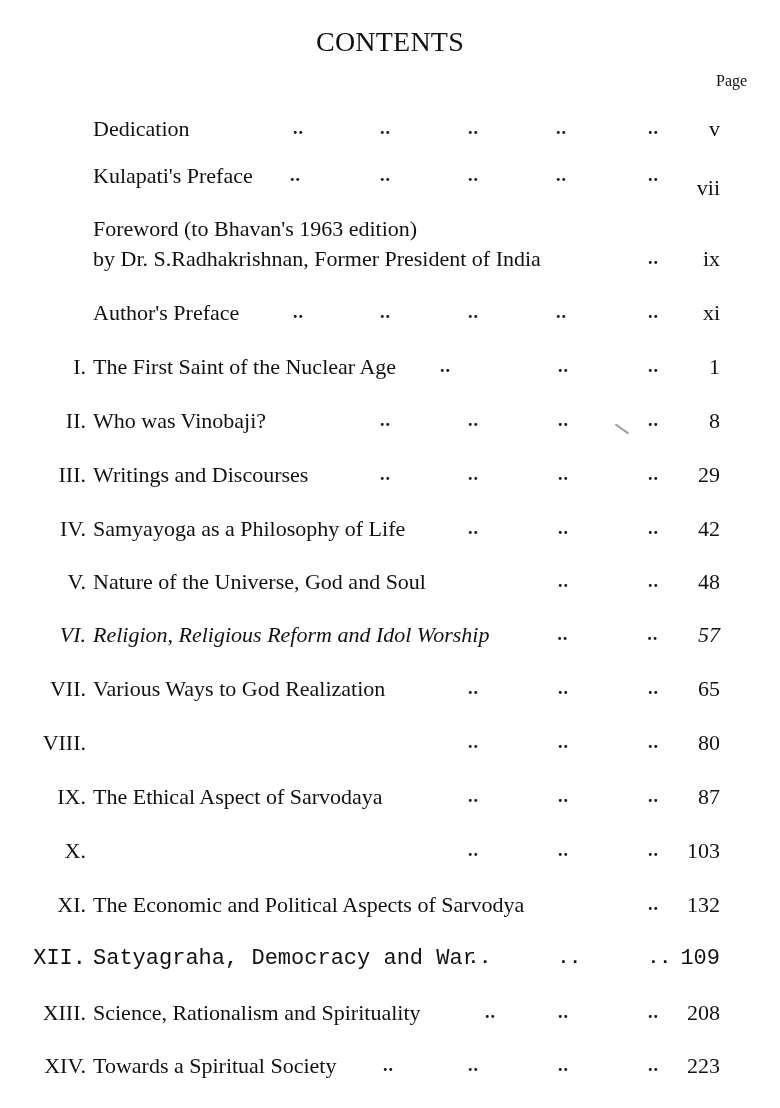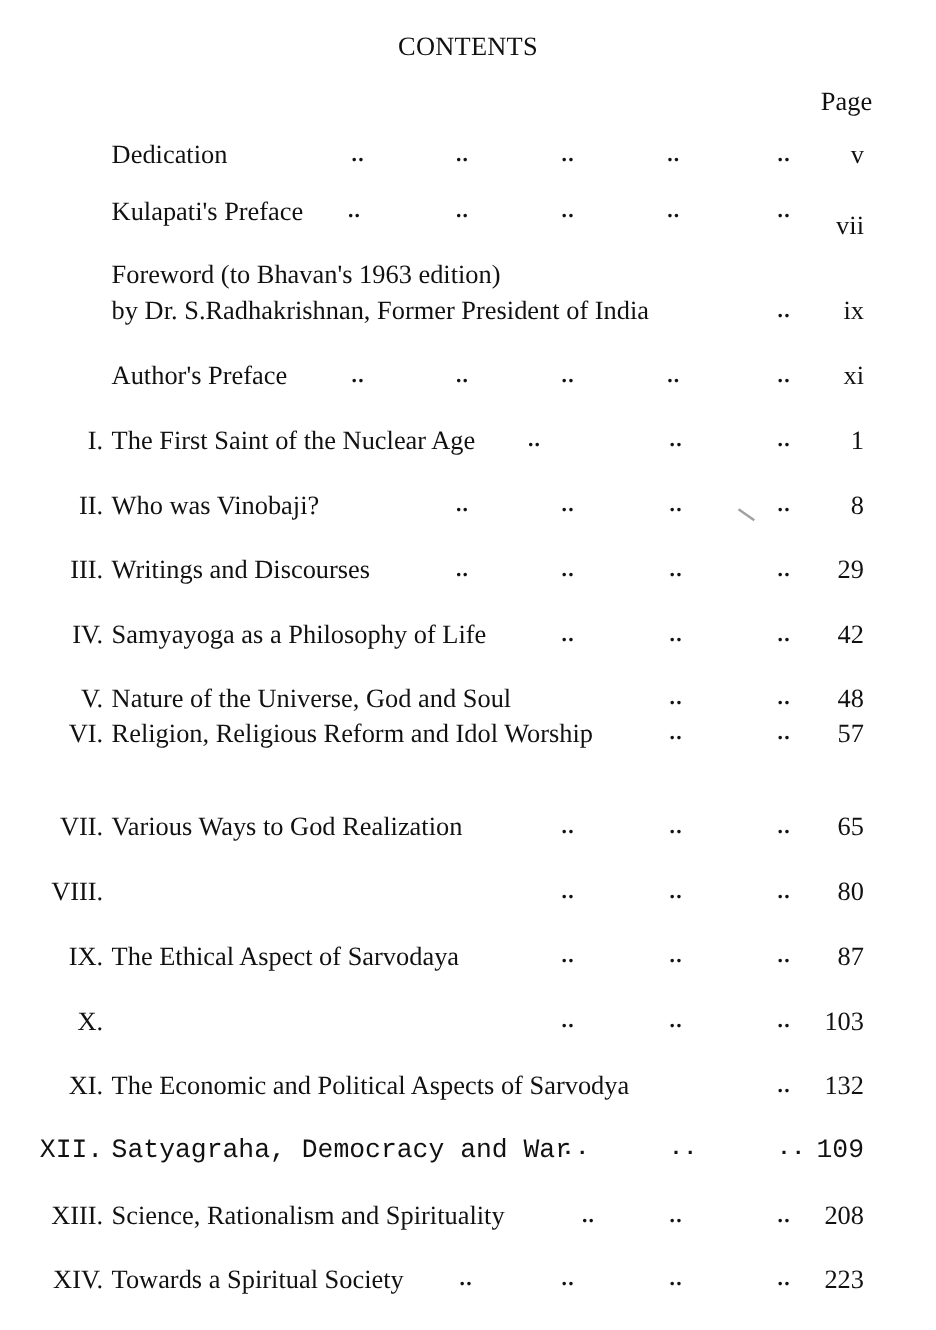--- a/index.html
+++ b/index.html
@@ -3,24 +3,24 @@
 <meta charset="utf-8">
 <style>
   html, body { margin: 0; padding: 0; background: #ffffff; }
   body {
     width: 780px; height: 1108px; position: relative; overflow: hidden;
     font-family: "Liberation Serif", "DejaVu Serif", serif;
     color: #111111;
   }
   .title {
     position: absolute; left: 0; width: 780px; top: 26px;
-    text-align: center; font-size: 22px; letter-spacing: 0.2px;
+    text-align: center; font-size: 28px; letter-spacing: 0.2px;
   }
   .page-head {
-    position: absolute; left: 684px; top: 72px; font-size: 22px;
+    position: absolute; left: 716px; top: 72px; font-size: 16px;
   }
   .row { position: absolute; left: 0; width: 780px; height: 30px; font-size: 22px; }
   .num {
     position: absolute; right: 694px; top: 0; text-align: right; white-space: nowrap;
   }
   .label { position: absolute; left: 93px; top: 0; white-space: nowrap; }
   .label2 { position: absolute; left: 93px; top: 30px; white-space: nowrap; }
   .leader {
     position: absolute; top: 2px; font-size: 18px; font-weight: bold; letter-spacing: 1px;
   }
@@ -107,21 +107,21 @@
         <span class="leader" style="left: 648px; top: 2px;">..</span>
         <span class="pg" style="top: 0px;">42</span>
       </div>
       <div class="row" style="top: 569px;">
         <span class="num">V.</span>
         <span class="label">Nature of the Universe, God and Soul</span>
         <span class="leader" style="left: 558px; top: 2px;">..</span>
         <span class="leader" style="left: 648px; top: 2px;">..</span>
         <span class="pg" style="top: 0px;">48</span>
       </div>
-      <div class="row" style="top: 598px;">
+      <div class="row" style="top: 622px; font-style: italic;">
         <span class="num">VI.</span>
         <span class="label">Religion, Religious Reform and Idol Worship</span>
         <span class="leader" style="left: 558px; top: 2px;">..</span>
         <span class="leader" style="left: 648px; top: 2px;">..</span>
         <span class="pg" style="top: 0px;">57</span>
       </div>
       <div class="row" style="top: 676px;">
         <span class="num">VII.</span>
         <span class="label">Various Ways to God Realization</span>
         <span class="leader" style="left: 468px; top: 2px;">..</span>

